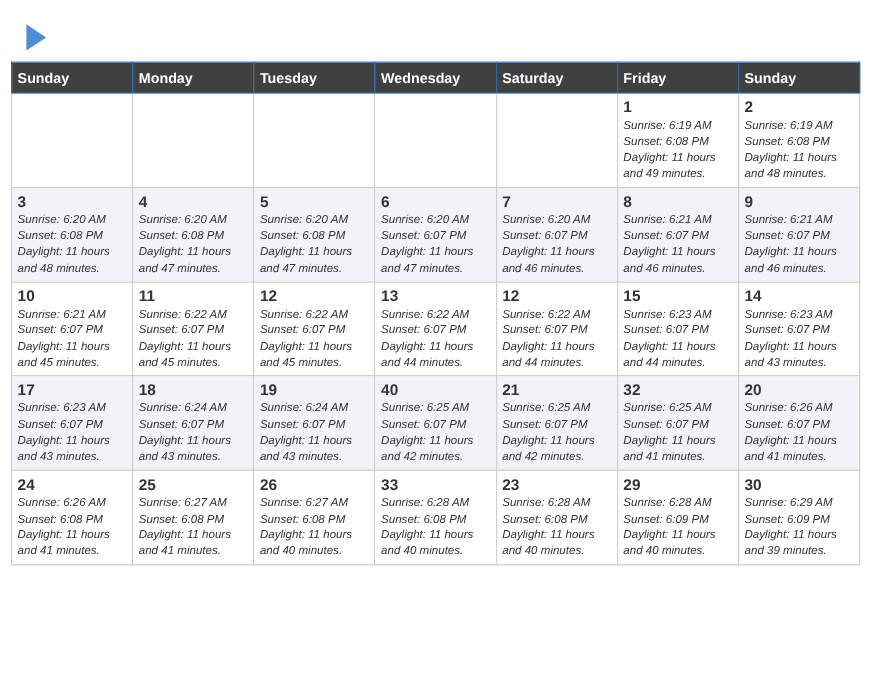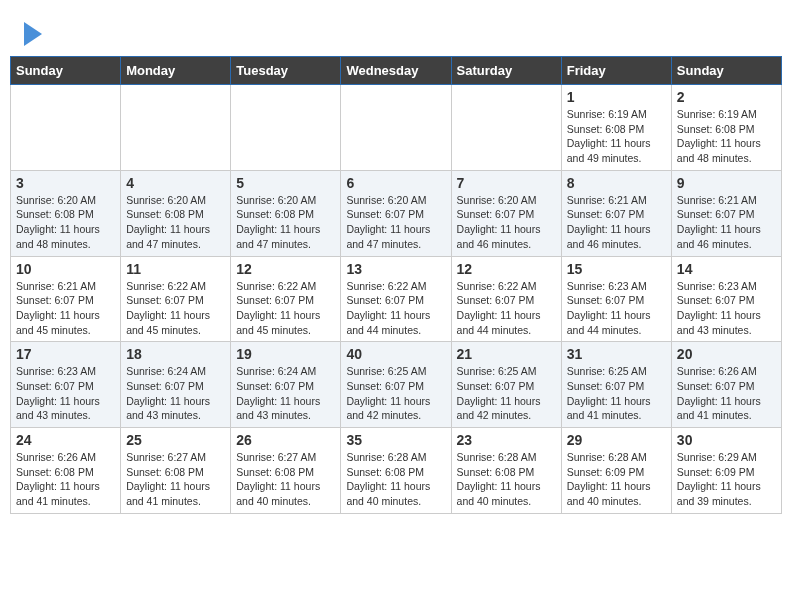--- a/index.html
+++ b/index.html
@@ -81,20 +81,21 @@
     .day-number {
       font-size: 14px;
       font-weight: bold;
       display: block;
       margin-bottom: 2px;
     }
     .day-info {
       font-size: 10.5px;
       line-height: 1.4;
       color: #333;
+      font-style: italic;
     }
     td.empty {
       background-color: #fff;
     }
   </style>
 </head>
 <body>
 
 <div class="header">
   <div class="logo">
@@ -276,21 +277,21 @@
 and 42 minutes.</div>
         </td>
         <td>
           <span class="day-number">21</span>
           <div class="day-info" style="white-space: pre-line;">Sunrise: 6:25 AM
 Sunset: 6:07 PM
 Daylight: 11 hours
 and 42 minutes.</div>
         </td>
         <td>
-          <span class="day-number">31</span>
+          <span class="day-number">32</span>
           <div class="day-info" style="white-space: pre-line;">Sunrise: 6:25 AM
 Sunset: 6:07 PM
 Daylight: 11 hours
 and 41 minutes.</div>
         </td>
         <td>
           <span class="day-number">20</span>
           <div class="day-info" style="white-space: pre-line;">Sunrise: 6:26 AM
 Sunset: 6:07 PM
 Daylight: 11 hours
@@ -313,21 +314,21 @@
 and 41 minutes.</div>
         </td>
         <td>
           <span class="day-number">26</span>
           <div class="day-info" style="white-space: pre-line;">Sunrise: 6:27 AM
 Sunset: 6:08 PM
 Daylight: 11 hours
 and 40 minutes.</div>
         </td>
         <td>
-          <span class="day-number">35</span>
+          <span class="day-number">33</span>
           <div class="day-info" style="white-space: pre-line;">Sunrise: 6:28 AM
 Sunset: 6:08 PM
 Daylight: 11 hours
 and 40 minutes.</div>
         </td>
         <td>
           <span class="day-number">23</span>
           <div class="day-info" style="white-space: pre-line;">Sunrise: 6:28 AM
 Sunset: 6:08 PM
 Daylight: 11 hours

